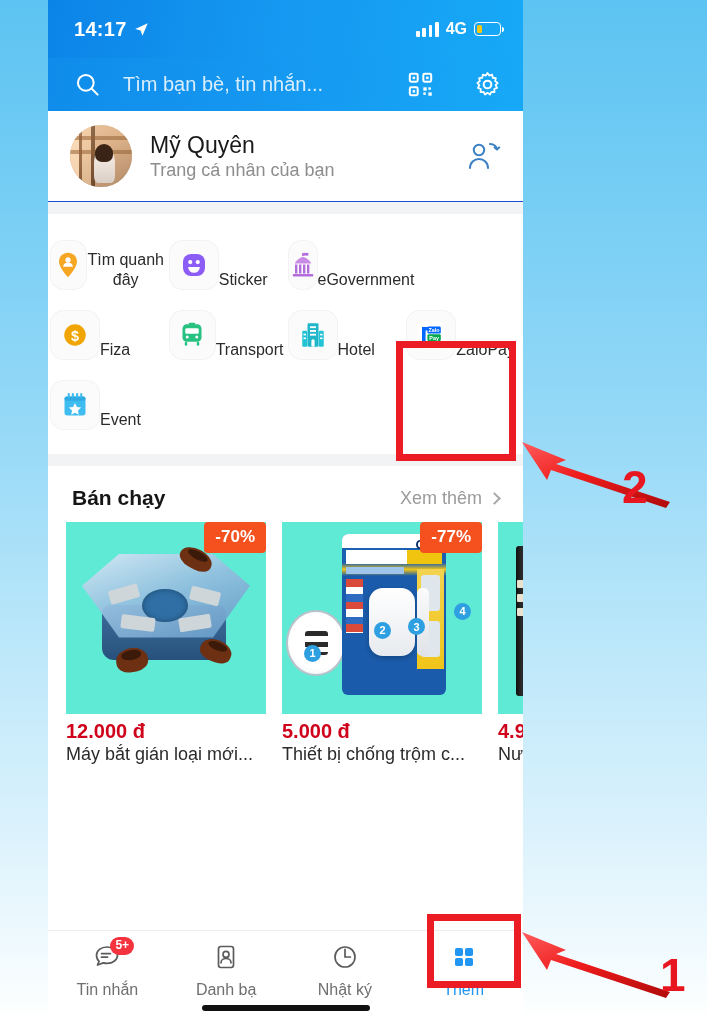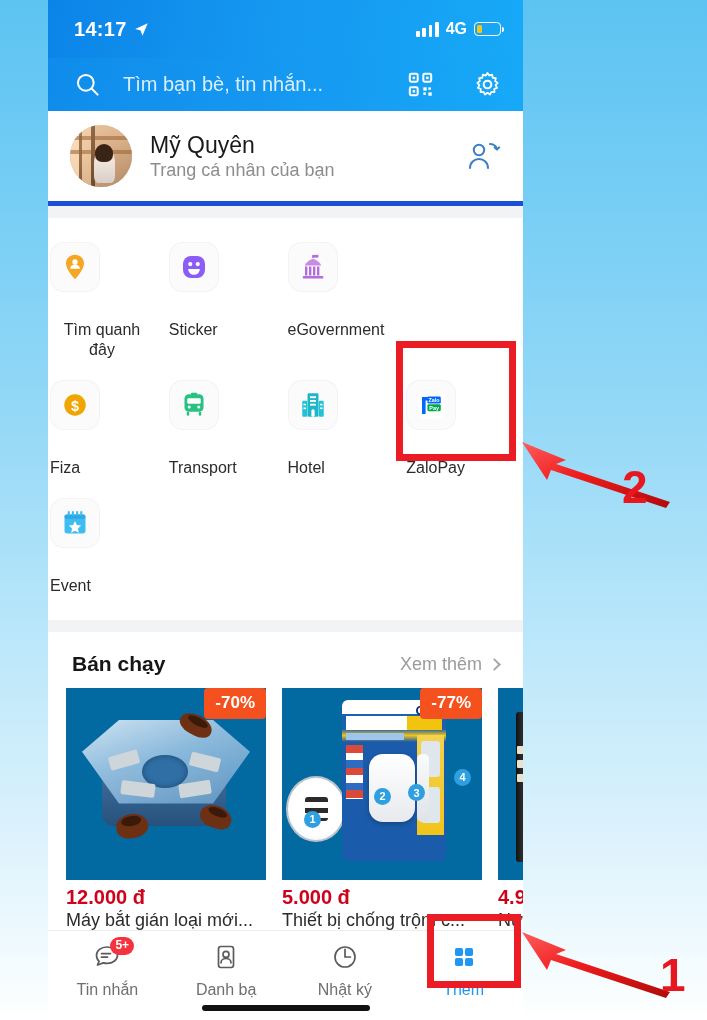--- a/index.html
+++ b/index.html
@@ -88,21 +88,21 @@
   .hdr-icon { width: 27px; height: 27px; flex: none; }
   .hdr-icon.qr { margin-right: 26px; }
 
   
   .profile {
     display: flex;
     align-items: center;
     background: #ffffff;
     padding: 14px 22px 14px 22px;
     gap: 18px;
-    border-bottom: 5px solid #1d4ed8;
+    border-bottom: 1px solid #1d4ed8;
   }
   .avatar {
     width: 62px; height: 62px; border-radius: 50%;
     flex: none; overflow: hidden; position: relative;
     background: linear-gradient(150deg,#e2c2a0 0%, #c89b72 40%, #6b4426 100%);
   }
   .avatar .wall { position:absolute; inset:0;
     background:
       linear-gradient(90deg, rgba(255,225,190,.85) 0 14%, rgba(120,74,40,.55) 14% 20%, rgba(255,220,180,.65) 20% 34%, rgba(90,55,28,.6) 34% 40%, rgba(245,205,165,.5) 40% 100%); }
   .avatar .shelf { position:absolute; left:0; right:0; height:4px; background:rgba(150,98,52,.55); }
@@ -124,25 +124,24 @@
 
   
   .gap { height: 12px; background: #f2f3f5; }
 
   
   .services { background: #fff; padding: 12px 0 16px; }
   .srow { display: flex; }
   .scell {
     width: 25%;
     display: flex;
-    flex-direction: column;
-    align-items: flex-start;
+    flex-direction: row;
+    align-items: flex-end;
     padding: 12px 2px 8px;
     position: relative;
-    gap: 16px;
   }
   .tile {
     width: 50px; height: 50px; border-radius: 14px;
     background: #fbfbfc;
     display: flex; align-items: center; justify-content: center;
     box-shadow: 0 0 0 1px #f3f3f5 inset;
   }
   .slabel {
     margin-top: 12px;
     font-size: 16px;
@@ -160,21 +159,21 @@
   }
   .sect-title { font-size: 21px; font-weight: bold; color: #161616; }
   .sect-more { font-size: 18px; color: #9b9b9b; display:flex; align-items:center; gap:8px; }
   .chev { width: 9px; height: 9px; border-right: 2px solid #a8a8a8; border-top: 2px solid #a8a8a8; transform: rotate(45deg); }
 
   .prod-rail { display: flex; padding: 0 18px; gap: 16px; background:#fff; }
   .prod { width: 200px; flex: none; }
   .prod.partial { width: 96px; overflow: hidden; }
   .pimg {
     width: 100%; height: 192px; position: relative;
-    background: #0369a1; overflow: hidden;
+    background: #5eead4; overflow: hidden;
   }
   .badge {
     position: absolute; top: 0; right: 0;
     background: #f4511e; color: #fff;
     font-size: 17px; font-weight: bold;
     padding: 5px 11px 6px; border-radius: 4px;
     z-index: 4;
   }
   .price { color: #d0021b; font-size: 20px; font-weight: bold; margin-top: 6px; white-space: nowrap; }
   .pname { color: #2b2b2b; font-size: 18px; margin-top: 1px; white-space: nowrap; overflow: hidden; }

